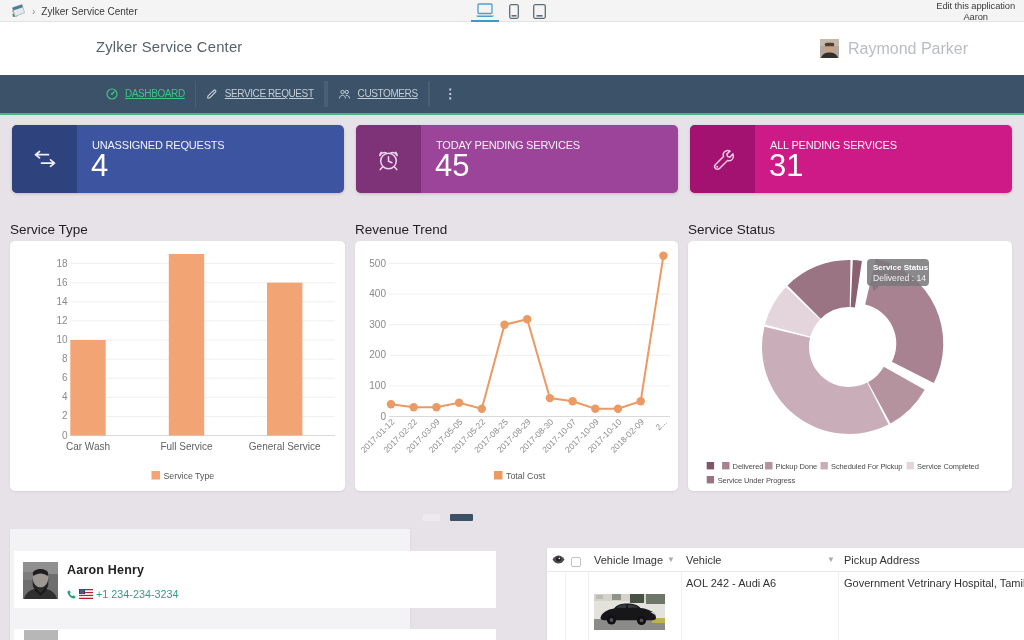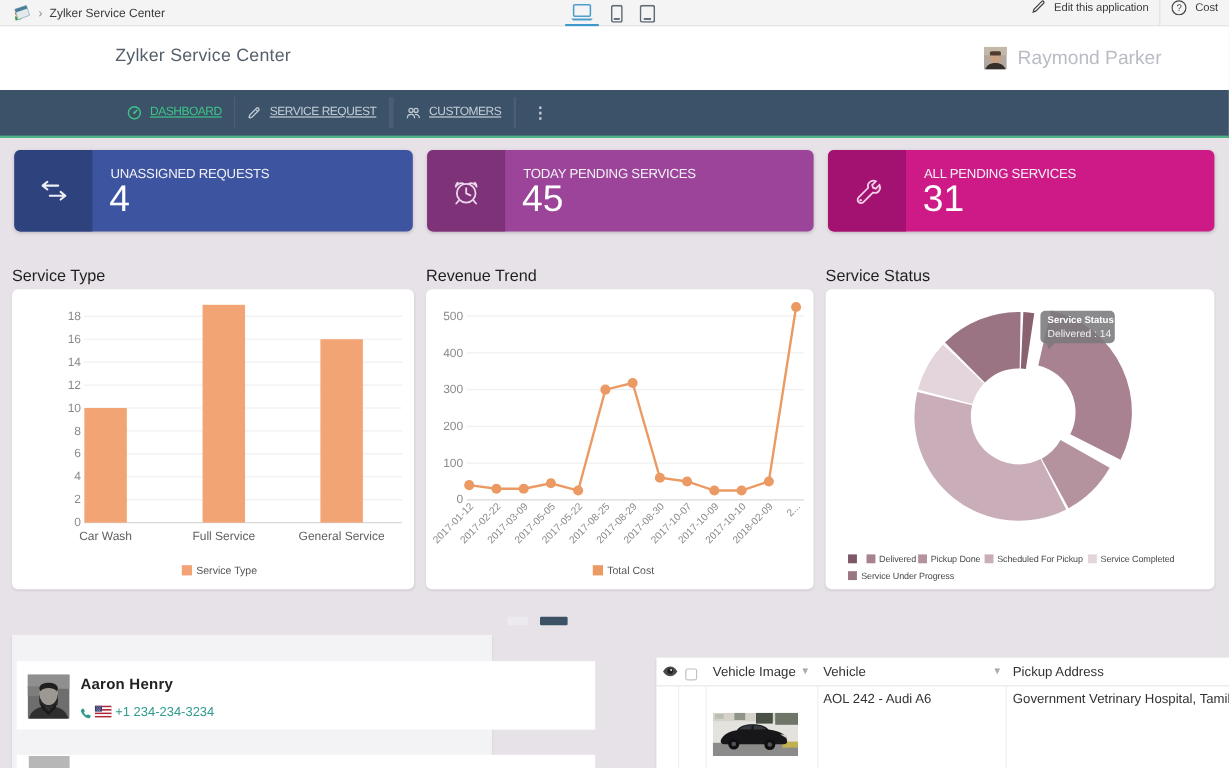--- a/index.html
+++ b/index.html
@@ -4,21 +4,21 @@
 html,body { width:1024px; height:640px; overflow:hidden; font-family:"Liberation Sans", sans-serif; background:#e7e2e7; }
 .abs { position:absolute; }
 
 .topbar { position:absolute; left:0; top:0; width:1024px; height:22px; background:#f5f4f5; border-bottom:1px solid #e3e3e3; }
 .crumb { position:absolute; left:10px; top:3px; display:flex; align-items:center; }
 .crumb .chev { color:#8a8a8a; font-size:10px; margin:0 6px 0 7px; }
 .crumb .name { font-size:10px; color:#3a3a3a; }
 .devices { position:absolute; left:466px; top:0; height:22px; display:flex; align-items:center; }
 .dev { padding:0 5px; height:22px; display:flex; align-items:center; }
 .dev.active { border-bottom:2px solid #3e97cd; padding:0 2px; margin:0 5px; }
-.topright { position:absolute; right:9px; top:0; height:19px; display:flex; font-size:9.4px; color:#3d3d3d; letter-spacing:-0.1px; }
+.topright { position:absolute; right:9px; top:0; height:19px; display:flex; align-items:center; font-size:9.4px; color:#3d3d3d; letter-spacing:-0.1px;flex-direction:column; }
 .topright .sep { width:1px; height:22px; background:#e0e0e0; margin:0 9px; }
 .topright svg { margin-right:7px; }
 
 .titlebar { position:absolute; left:0; top:22px; width:1024px; height:53px; background:#fff; }
 .apptitle { position:absolute; left:96px; top:17px; font-size:14.8px; color:#56606a; letter-spacing:0.2px; }
 .user { position:absolute; left:820px; top:17px; display:flex; align-items:center; }
 .user .uname { font-size:16px; color:#b9bcc4; margin-left:9px; }
 
 .nav { position:absolute; left:0; top:75px; width:1024px; height:39.5px; background:#3b5269; border-bottom:2.5px solid #4fb287; display:flex; align-items:stretch; padding-left:96px; }
 .nav-item { display:flex; align-items:center; padding:0 10px; color:#c3cdd6; font-size:10px; letter-spacing:-0.4px; white-space:nowrap;text-decoration:underline; }
@@ -84,21 +84,21 @@
   <div class="topright">
       <svg width="11" height="11" viewBox="0 0 11 11">
         <path d="M1 10 L1.6 7.8 L8.2 1.2 C8.6 0.8 9.3 0.8 9.7 1.2 C10.1 1.6 10.1 2.3 9.7 2.7 L3.1 9.3 Z" fill="none" stroke="#444" stroke-width="1"></path>
       </svg>
       <span>Edit this application</span>
       <span class="sep"></span>
       <svg width="13" height="13" viewBox="0 0 13 13">
         <circle cx="6.5" cy="6.5" r="5.8" fill="none" stroke="#444" stroke-width="1"></circle>
         <text x="6.5" y="9.2" text-anchor="middle" font-size="8" fill="#444" font-family="Liberation Sans">?</text>
       </svg>
-      <span>Cost</span>
+      <span>Aaron</span>
     </div>
 </div>
 <div class="titlebar">
   <div class="apptitle">Zylker Service Center</div>
   <div class="user">
       <svg width="19" height="19" viewBox="0 0 19 19">
         <rect width="19" height="19" fill="#b3a89e"></rect>
 <rect width="19" height="7" fill="#c4b8a8"></rect>
         <ellipse cx="9.5" cy="9.5" rx="4.3" ry="5" fill="#c9a283"></ellipse>
 <rect x="4.8" y="3.8" width="9.4" height="3.4" rx="1.6" fill="#4e3d2f"></rect>

